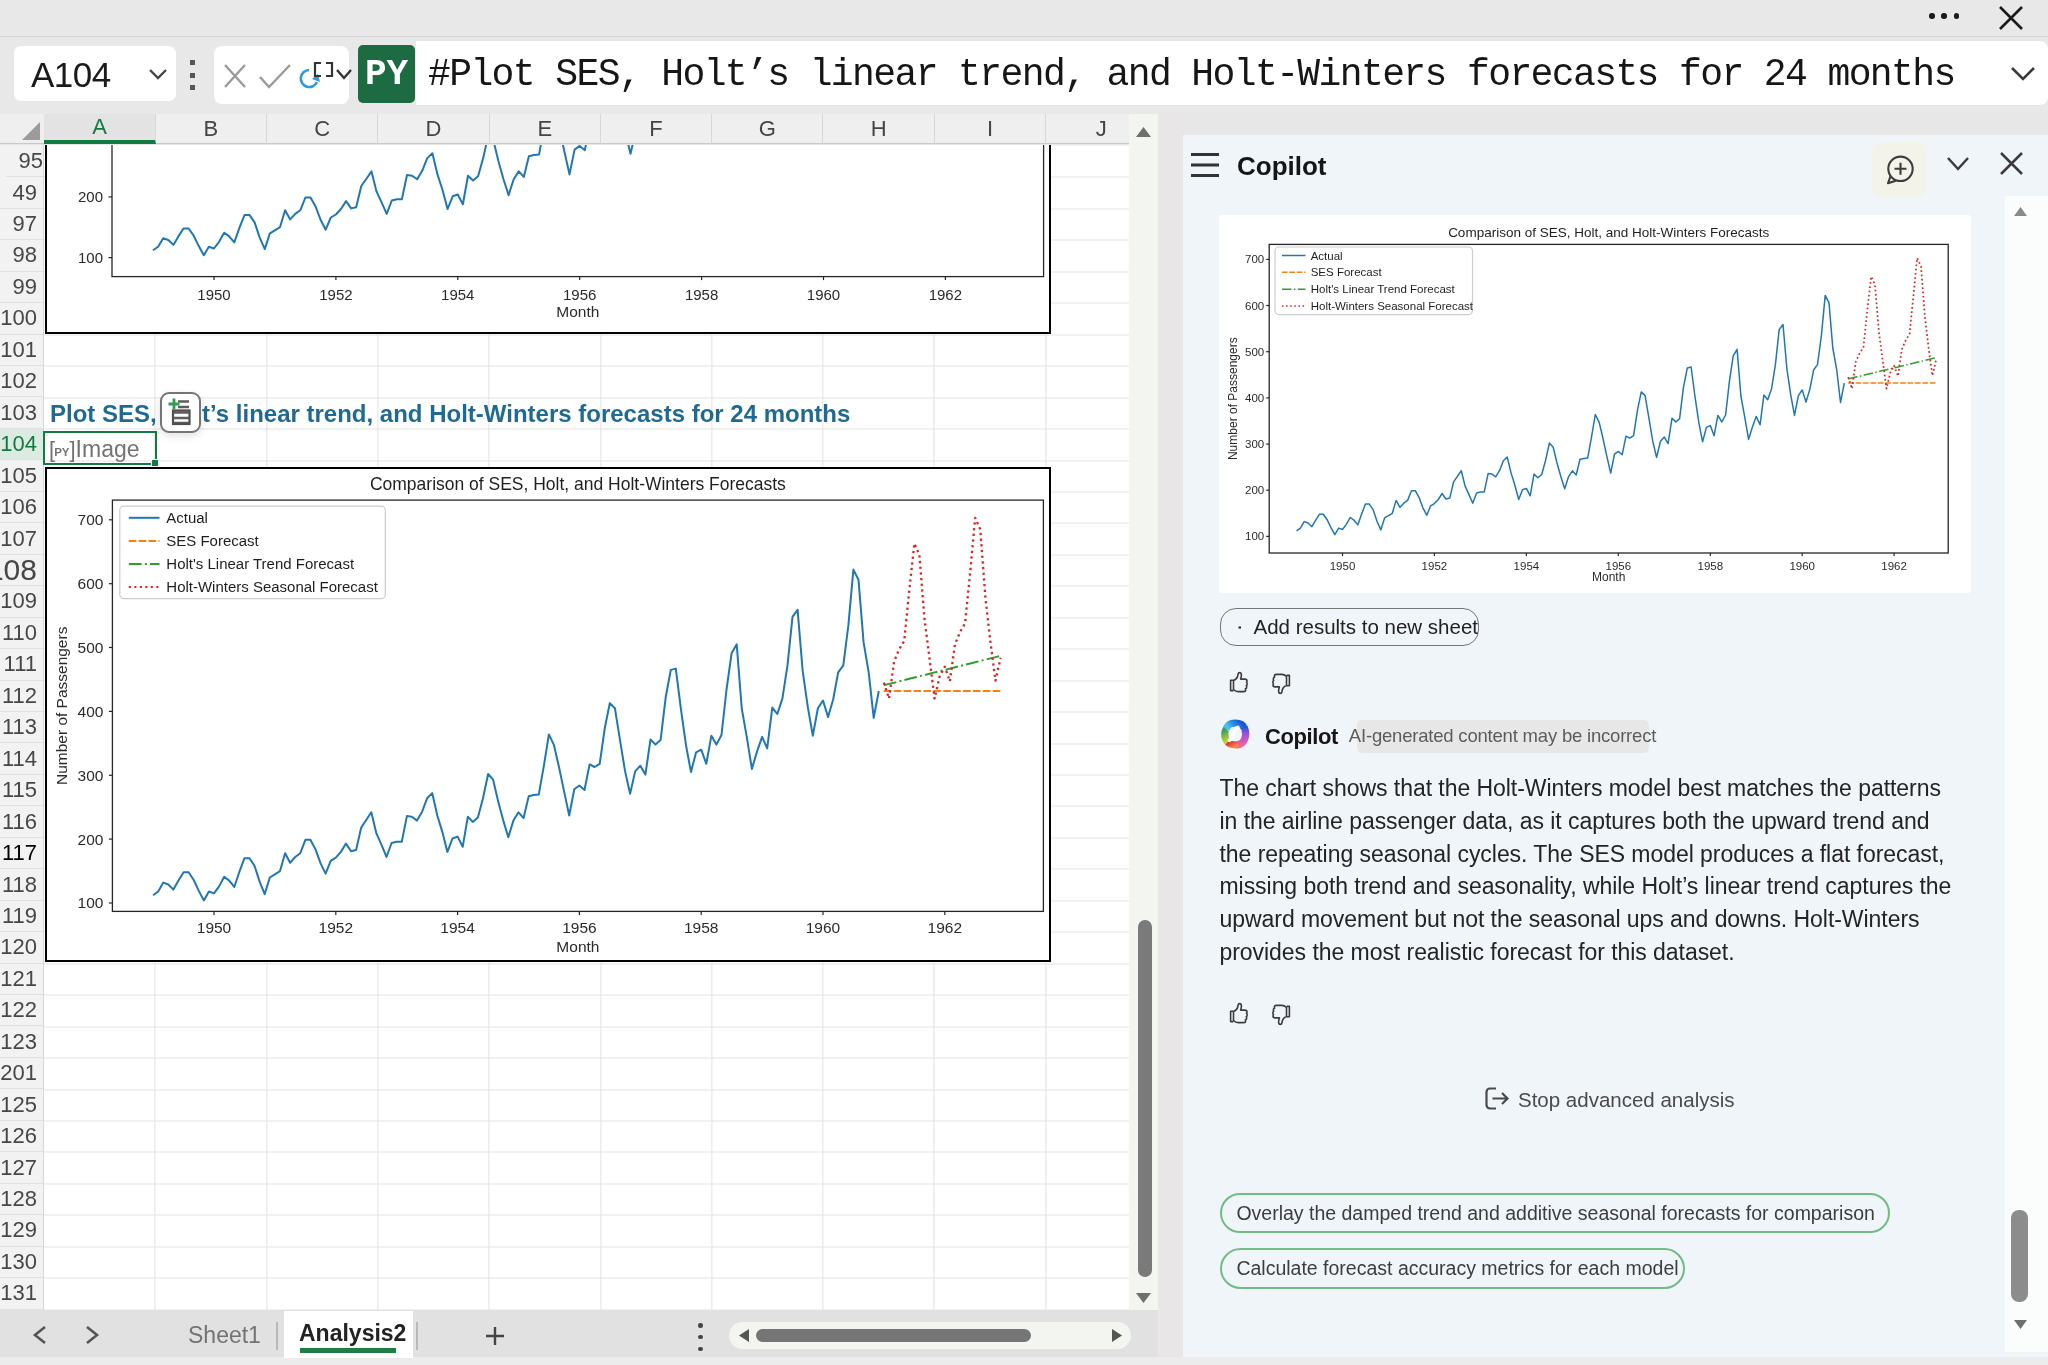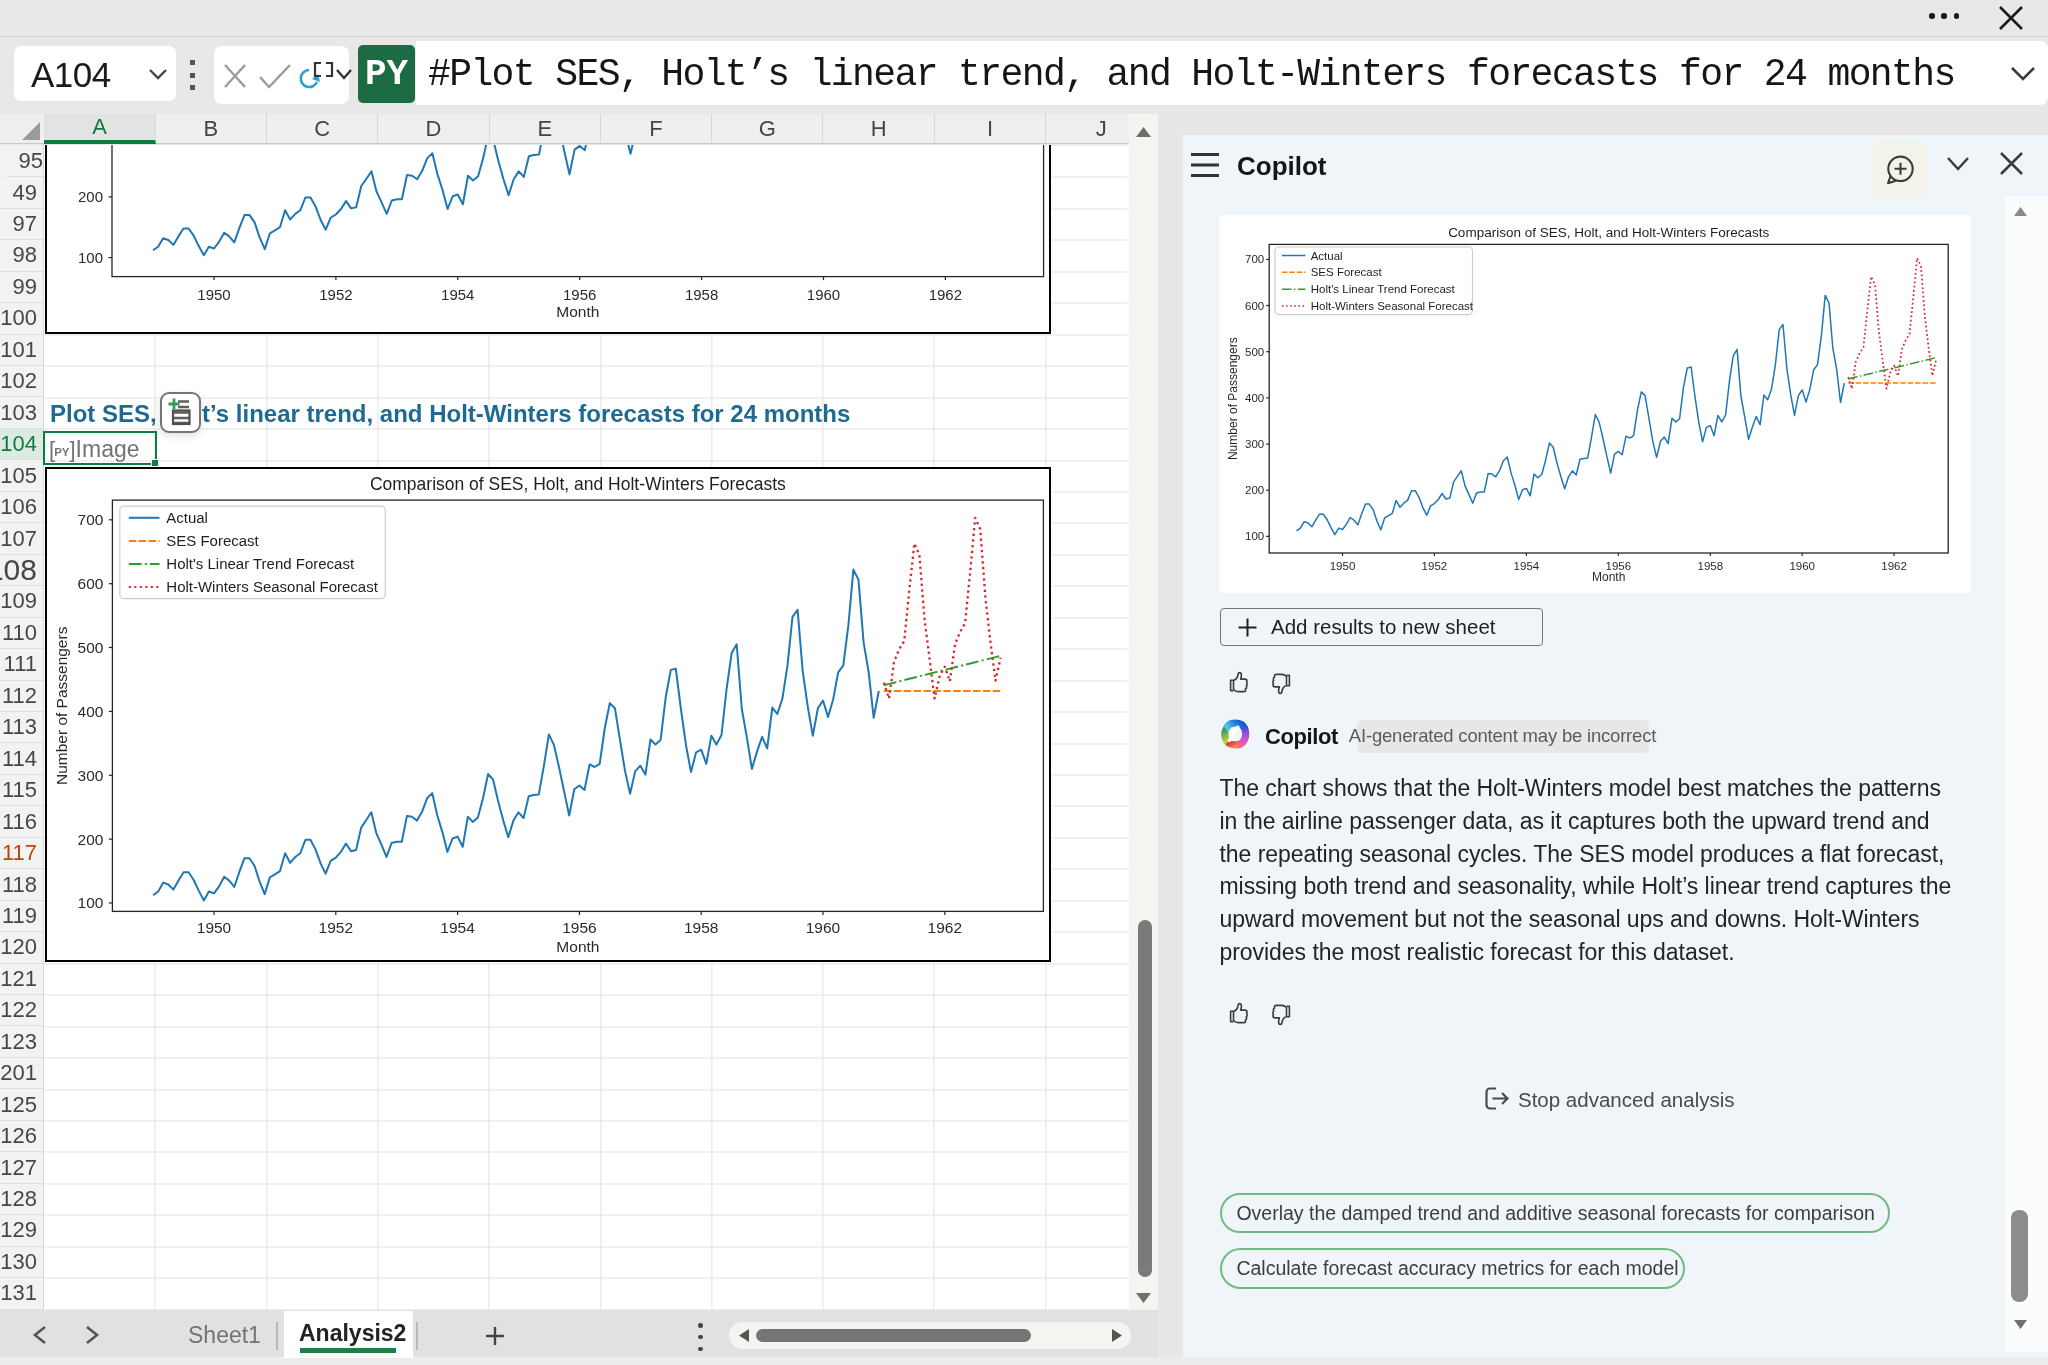--- a/index.html
+++ b/index.html
@@ -72,21 +72,21 @@
 <div class="abs" style="left:0;top:523.4px;width:43.0px;height:31.4px;background:transparent;color:#474747;font-size:22px;display:flex;align-items:center;justify-content:flex-end;padding-right:6px;border-bottom:1px solid #e0e0e0">107</div>
 <div class="abs" style="left:0;top:554.8px;width:43.0px;height:31.4px;background:transparent;color:#474747;font-size:30px;display:flex;align-items:center;justify-content:flex-end;padding-right:6px;border-bottom:1px solid #e0e0e0">108</div>
 <div class="abs" style="left:0;top:586.3px;width:43.0px;height:31.4px;background:transparent;color:#474747;font-size:22px;display:flex;align-items:center;justify-content:flex-end;padding-right:6px;border-bottom:1px solid #e0e0e0">109</div>
 <div class="abs" style="left:0;top:617.8px;width:43.0px;height:31.4px;background:transparent;color:#474747;font-size:22px;display:flex;align-items:center;justify-content:flex-end;padding-right:6px;border-bottom:1px solid #e0e0e0">110</div>
 <div class="abs" style="left:0;top:649.2px;width:43.0px;height:31.4px;background:transparent;color:#474747;font-size:22px;display:flex;align-items:center;justify-content:flex-end;padding-right:6px;border-bottom:1px solid #e0e0e0">111</div>
 <div class="abs" style="left:0;top:680.6px;width:43.0px;height:31.4px;background:transparent;color:#474747;font-size:22px;display:flex;align-items:center;justify-content:flex-end;padding-right:6px;border-bottom:1px solid #e0e0e0">112</div>
 <div class="abs" style="left:0;top:712.1px;width:43.0px;height:31.4px;background:transparent;color:#474747;font-size:22px;display:flex;align-items:center;justify-content:flex-end;padding-right:6px;border-bottom:1px solid #e0e0e0">113</div>
 <div class="abs" style="left:0;top:743.5px;width:43.0px;height:31.4px;background:transparent;color:#474747;font-size:22px;display:flex;align-items:center;justify-content:flex-end;padding-right:6px;border-bottom:1px solid #e0e0e0">114</div>
 <div class="abs" style="left:0;top:775.0px;width:43.0px;height:31.4px;background:transparent;color:#474747;font-size:22px;display:flex;align-items:center;justify-content:flex-end;padding-right:6px;border-bottom:1px solid #e0e0e0">115</div>
 <div class="abs" style="left:0;top:806.4px;width:43.0px;height:31.4px;background:transparent;color:#474747;font-size:22px;display:flex;align-items:center;justify-content:flex-end;padding-right:6px;border-bottom:1px solid #e0e0e0">116</div>
-<div class="abs" style="left:0;top:837.9px;width:43.0px;height:31.4px;background:transparent;color:#c2410c;font-size:22px;display:flex;align-items:center;justify-content:flex-end;padding-right:6px;border-bottom:1px solid #e0e0e0">117</div>
+<div class="abs" style="left:0;top:837.9px;width:43.0px;height:31.4px;background:transparent;color:#000000;font-size:22px;display:flex;align-items:center;justify-content:flex-end;padding-right:6px;border-bottom:1px solid #e0e0e0">117</div>
 <div class="abs" style="left:0;top:869.4px;width:43.0px;height:31.4px;background:transparent;color:#474747;font-size:22px;display:flex;align-items:center;justify-content:flex-end;padding-right:6px;border-bottom:1px solid #e0e0e0">118</div>
 <div class="abs" style="left:0;top:900.8px;width:43.0px;height:31.4px;background:transparent;color:#474747;font-size:22px;display:flex;align-items:center;justify-content:flex-end;padding-right:6px;border-bottom:1px solid #e0e0e0">119</div>
 <div class="abs" style="left:0;top:932.2px;width:43.0px;height:31.4px;background:transparent;color:#474747;font-size:22px;display:flex;align-items:center;justify-content:flex-end;padding-right:6px;border-bottom:1px solid #e0e0e0">120</div>
 <div class="abs" style="left:0;top:963.7px;width:43.0px;height:31.4px;background:transparent;color:#474747;font-size:22px;display:flex;align-items:center;justify-content:flex-end;padding-right:6px;border-bottom:1px solid #e0e0e0">121</div>
 <div class="abs" style="left:0;top:995.1px;width:43.0px;height:31.4px;background:transparent;color:#474747;font-size:22px;display:flex;align-items:center;justify-content:flex-end;padding-right:6px;border-bottom:1px solid #e0e0e0">122</div>
 <div class="abs" style="left:0;top:1026.6px;width:43.0px;height:31.4px;background:transparent;color:#474747;font-size:22px;display:flex;align-items:center;justify-content:flex-end;padding-right:6px;border-bottom:1px solid #e0e0e0">123</div>
 <div class="abs" style="left:0;top:1058.0px;width:43.0px;height:31.4px;background:transparent;color:#474747;font-size:22px;display:flex;align-items:center;justify-content:flex-end;padding-right:6px;border-bottom:1px solid #e0e0e0">201</div>
 <div class="abs" style="left:0;top:1089.5px;width:43.0px;height:31.4px;background:transparent;color:#474747;font-size:22px;display:flex;align-items:center;justify-content:flex-end;padding-right:6px;border-bottom:1px solid #e0e0e0">125</div>
 <div class="abs" style="left:0;top:1120.9px;width:43.0px;height:31.4px;background:transparent;color:#474747;font-size:22px;display:flex;align-items:center;justify-content:flex-end;padding-right:6px;border-bottom:1px solid #e0e0e0">126</div>
 <div class="abs" style="left:0;top:1152.4px;width:43.0px;height:31.4px;background:transparent;color:#474747;font-size:22px;display:flex;align-items:center;justify-content:flex-end;padding-right:6px;border-bottom:1px solid #e0e0e0">127</div>
@@ -297,21 +297,21 @@
       <line x1="62.9" y1="40.5" x2="86.5" y2="40.5" stroke="#1f77b4" stroke-width="1.5"></line>
       <text x="91.7" y="44.5" font-size="11.5" fill="#1f1f1f">Actual</text>
       <line x1="62.9" y1="57.3" x2="86.5" y2="57.3" stroke="#ff7f0e" stroke-width="1.5" stroke-dasharray="5.625 1.7999999999999998"></line>
       <text x="91.7" y="61.4" font-size="11.5" fill="#1f1f1f">SES Forecast</text>
       <line x1="62.9" y1="74.2" x2="86.5" y2="74.2" stroke="#2ca02c" stroke-width="1.5" stroke-dasharray="9.600000000000001 2.4000000000000004 1.5 2.4000000000000004"></line>
       <text x="91.7" y="78.3" font-size="11.5" fill="#1f1f1f">Holt's Linear Trend Forecast</text>
       <line x1="62.9" y1="91.1" x2="86.5" y2="91.1" stroke="#d62728" stroke-width="1.5" stroke-dasharray="1.5750000000000002 2.55"></line>
       <text x="91.7" y="95.2" font-size="11.5" fill="#1f1f1f">Holt-Winters Seasonal Forecast</text>
     </svg>
   </div>
-<div class="abs" style="left:1220px;top:608.3px;width:323px;height:37.5px;border:1.5px solid #777;border-radius:4px;display:flex;align-items:center;color:#222;font-size:20.5px;white-space:nowrap"><svg width="21" height="21" style="margin:0 13px 0 16px">
+<div class="abs" style="left:1220px;top:608.3px;width:259px;height:37.5px;border:1.5px solid #777;border-radius:16px;display:flex;align-items:center;color:#222;font-size:20.5px;white-space:nowrap"><svg width="21" height="21" style="margin:0 13px 0 16px">
       <path d="M10.5 1.5 V19.5 M1.5 10.5 H19.5" stroke="#222" stroke-width="2"></path>
     </svg>Add results to new sheet</div>
 <svg class="abs" style="left:1228px;top:670px" width="24" height="24" viewBox="0 0 24 24">
     <path d="M11.6 2.6 C10.7 2.6 10.2 3.3 10.1 4.1 C9.8 6.9 7.8 9.6 5.5 10.4 L5.5 19.5 C6.8 20.8 8.4 21.6 10.2 21.6 L15.7 21.6 C16.8 21.6 17.6 20.9 17.6 19.9 C17.6 19.5 17.5 19.2 17.3 18.9 C18.1 18.6 18.7 17.9 18.7 17.0 C18.7 16.5 18.5 16.0 18.2 15.7 C18.8 15.3 19.2 14.7 19.2 13.9 C19.2 13.3 18.9 12.7 18.5 12.4 C18.8 12.0 19.0 11.6 19.0 11.0 C19.0 9.9 18.1 9.1 16.9 9.1 L12.6 9.1 C13.0 8.0 13.4 6.6 13.4 5.3 C13.4 3.5 12.5 2.6 11.6 2.6 Z" fill="none" stroke="#3c3c3c" stroke-width="1.6" stroke-linejoin="round"></path>
     <path d="M5.5 10.3 L2.6 10.3 L2.6 20.6 L5.5 20.6" fill="none" stroke="#3c3c3c" stroke-width="1.6" stroke-linejoin="round"></path>
   </svg>
 <svg class="abs" style="left:1268px;top:672px" width="24" height="24" viewBox="0 0 24 24">
     <g transform="rotate(180 12 12)">
       <path d="M11.6 2.6 C10.7 2.6 10.2 3.3 10.1 4.1 C9.8 6.9 7.8 9.6 5.5 10.4 L5.5 19.5 C6.8 20.8 8.4 21.6 10.2 21.6 L15.7 21.6 C16.8 21.6 17.6 20.9 17.6 19.9 C17.6 19.5 17.5 19.2 17.3 18.9 C18.1 18.6 18.7 17.9 18.7 17.0 C18.7 16.5 18.5 16.0 18.2 15.7 C18.8 15.3 19.2 14.7 19.2 13.9 C19.2 13.3 18.9 12.7 18.5 12.4 C18.8 12.0 19.0 11.6 19.0 11.0 C19.0 9.9 18.1 9.1 16.9 9.1 L12.6 9.1 C13.0 8.0 13.4 6.6 13.4 5.3 C13.4 3.5 12.5 2.6 11.6 2.6 Z" fill="none" stroke="#3c3c3c" stroke-width="1.6" stroke-linejoin="round"></path>
       <path d="M5.5 10.3 L2.6 10.3 L2.6 20.6 L5.5 20.6" fill="none" stroke="#3c3c3c" stroke-width="1.6" stroke-linejoin="round"></path>

